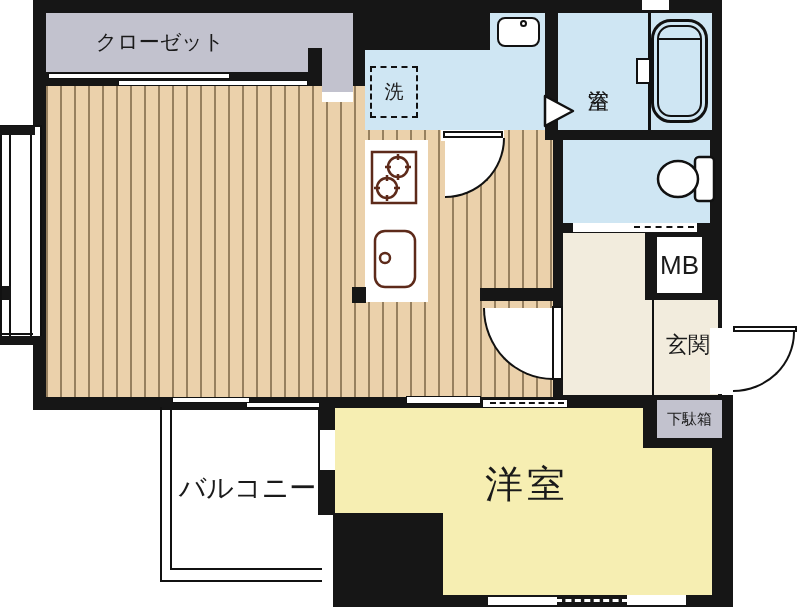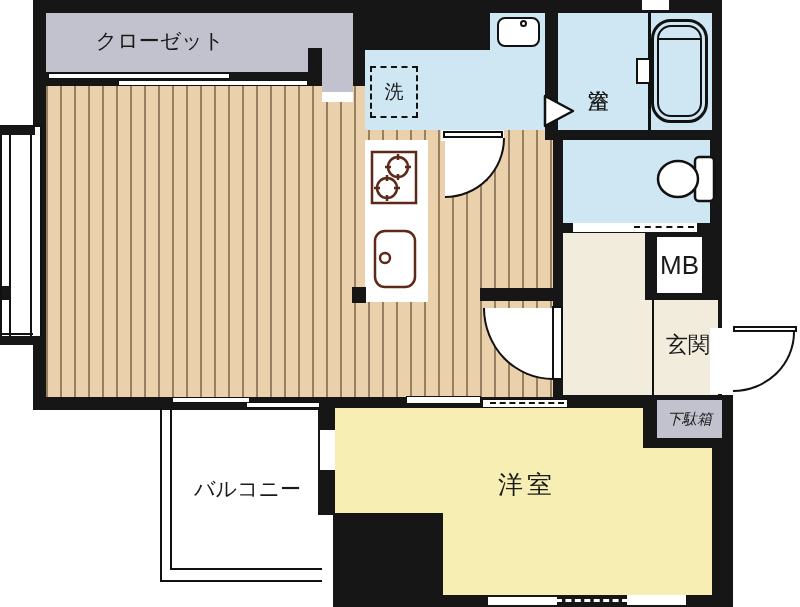--- a/index.html
+++ b/index.html
@@ -10,21 +10,21 @@
     overflow:hidden;
   }
   .abs{position:absolute;}
   .wall{background:var(--wall,#161616);}
   .white{background:#fff;}
   .wood{background-color:var(--wood-floor,#ebd1ab);
         background-image:repeating-linear-gradient(90deg,var(--wood-stripe,#97805f) 0 2px,transparent 2px 14px);}
   .blue{background:var(--wet-area-blue,#cfe6f3);}
   .yellow{background:var(--western-room-yellow,#f6eeb2);}
   .cream{background:var(--hallway-cream,#f2ecdd);}
-  .gray{background:var(--closet-gray,#c2c2ce);font-style:italic;}
+  .gray{background:var(--closet-gray,#c2c2ce);}
   .lbl{display:flex;align-items:center;justify-content:center;white-space:nowrap;
        color:#1a1a1a;line-height:1.1;}
   .panel{background:#fff;border:1.5px solid #111;box-sizing:border-box;}
   .leaf{background:#fff;border:2px solid #111;box-sizing:border-box;}
   .arc-bl{background:#fff;border-left:2.5px solid #111;border-bottom:2.5px solid #111;
           border-bottom-left-radius:100% 100%;box-sizing:border-box;}
   .arc-br{background:#fff;border-right:2.5px solid #111;border-bottom:2.5px solid #111;
           border-bottom-right-radius:100% 100%;box-sizing:border-box;}
   .dash-b{border-top:2.5px dashed #111;height:0;}
   .dash-w{border-top:3px dashed #fff;height:0;}
@@ -147,19 +147,19 @@
   <div class="abs white" style="left:627px;top:595px;width:59px;height:10px;"></div>
 
   <div class="abs gray" style="left:657px;top:400px;width:65px;height:38px;">
     <div class="lbl" style="width:100%;height:100%;font-size:15px;">下駄箱</div>
   </div>
 
   <div class="abs white" style="left:710px;top:328px;width:24px;height:66px;"></div>
   <div class="abs arc-br" style="left:733px;top:332px;width:62px;height:60px;"></div>
   <div class="abs leaf" style="left:733px;top:326px;width:64px;height:6px;"></div>
 
-  <div class="abs lbl" style="left:60px;top:28px;width:200px;height:28px;font-size:21px;font-family:Liberation Serif, serif;">クローゼット</div>
+  <div class="abs lbl" style="left:60px;top:28px;width:200px;height:28px;font-size:21px;">クローゼット</div>
   <div class="abs lbl" style="left:584px;top:40px;width:30px;height:66px;font-size:21px;writing-mode:vertical-rl;">浴室</div>
   <div class="abs lbl" style="left:657px;top:330px;width:62px;height:30px;font-size:22px;">玄関</div>
-  <div class="abs lbl" style="left:175px;top:476px;width:145px;height:26px;font-size:21px;">バルコニー</div>
-  <div class="abs lbl" style="left:445px;top:460px;width:164px;height:50px;font-size:25px;letter-spacing:4px;">洋室</div>
+  <div class="abs lbl" style="left:175px;top:476px;width:145px;height:26px;font-size:27px;">バルコニー</div>
+  <div class="abs lbl" style="left:445px;top:460px;width:164px;height:50px;font-size:38px;letter-spacing:4px;">洋室</div>
 
 </div>
 
 </body></html>

